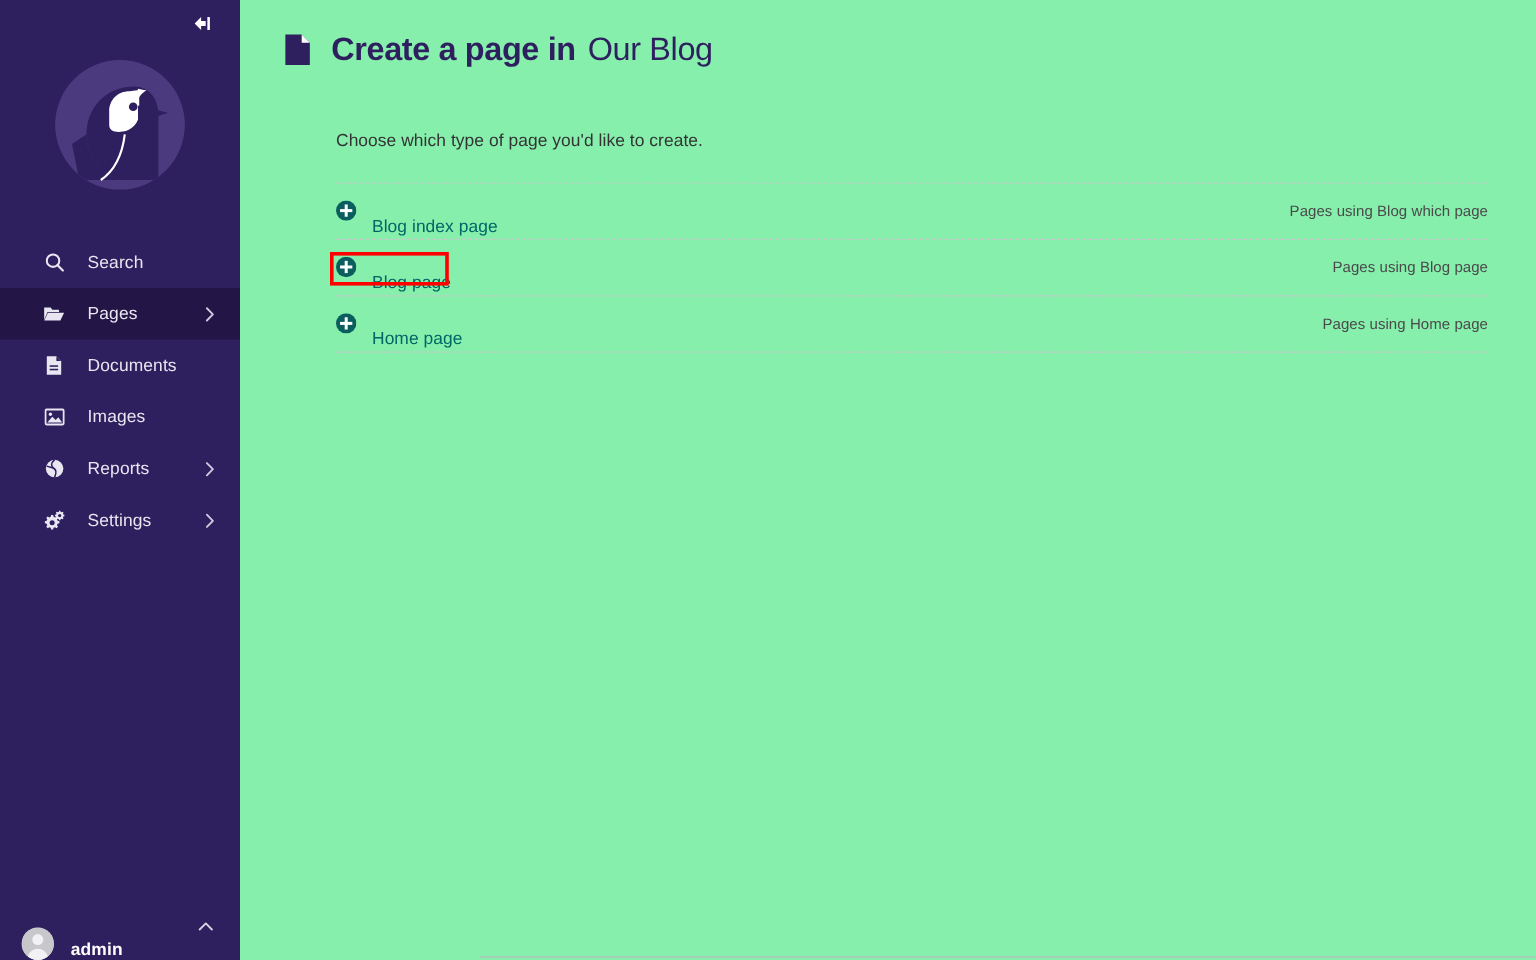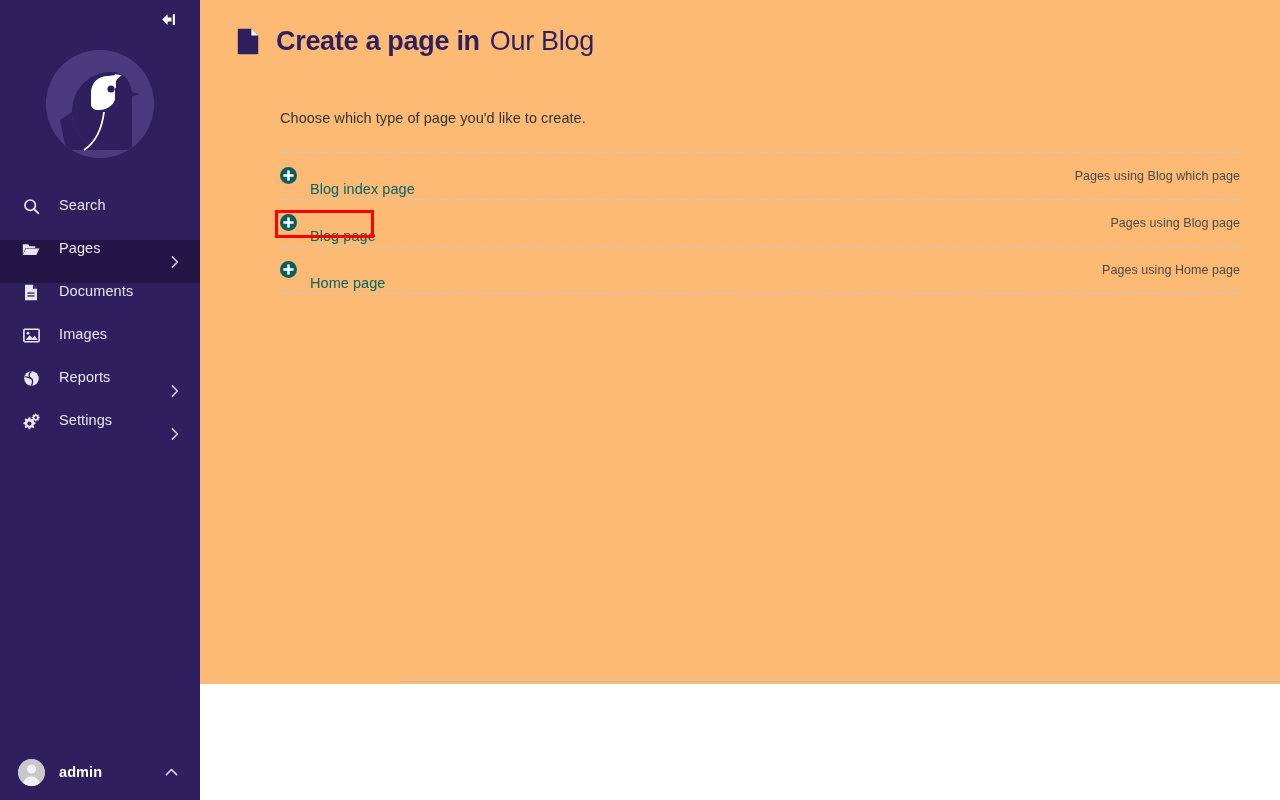--- a/index.html
+++ b/index.html
@@ -71,21 +71,22 @@
   .nav {
     margin-top: 22px;
     display: flex;
     flex-direction: column;
   }
 
   .nav-item {
     position: relative;
     height: 43px;
     display: flex;
-    padding-left: 22px;
+    align-items: center;
+    padding-left: 36px;
     cursor: pointer;
     text-decoration: none;
     background: transparent;
     border: none;
     width: 100%;
   }
 
   .nav-item.active {
     background: #231546;
   }
@@ -115,21 +116,21 @@
     transform: translateY(-50%);
     display: flex;
     align-items: center;
   }
 
   .sidebar-spacer { flex: 1 1 auto; }
 
   .footer-user {
     height: 56px;
     display: flex;
-    align-items: center;
+    align-items: flex-end;
     padding-left: 18px;
     padding-right: 18px;
     cursor: pointer;
     position: relative;
   }
 
   .avatar {
     width: 27px;
     height: 27px;
     border-radius: 50%;
@@ -154,22 +155,22 @@
     right: 22px;
     top: 50%;
     transform: translateY(-50%);
     display: flex;
   }
 
   
   .main {
     flex: 1 1 auto;
     position: relative;
-    background: #fdba74;
-    height: 684px;
+    background: #86efac;
+    height: 800px;
     overflow: hidden;
   }
 
   .page-header {
     display: flex;
     align-items: center;
     padding: 27px 0 0 36px;
   }
 
   .header-icon {

